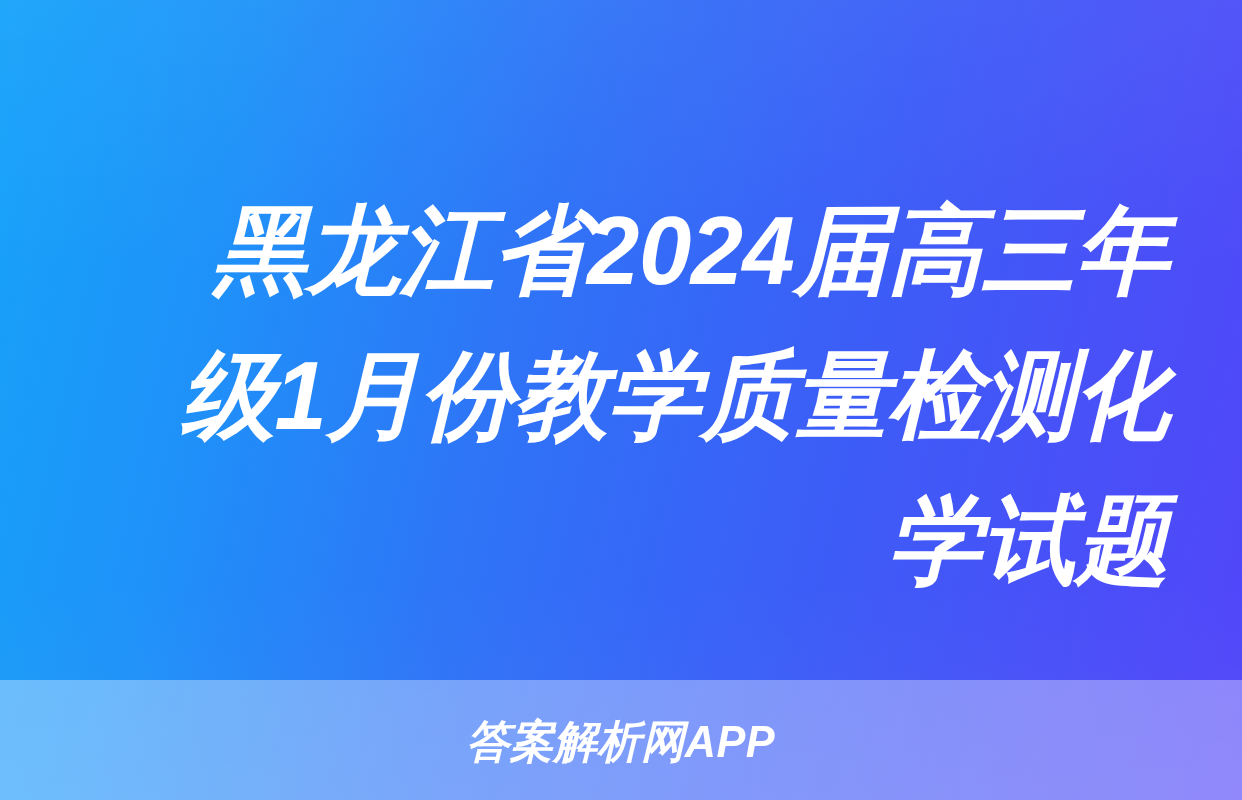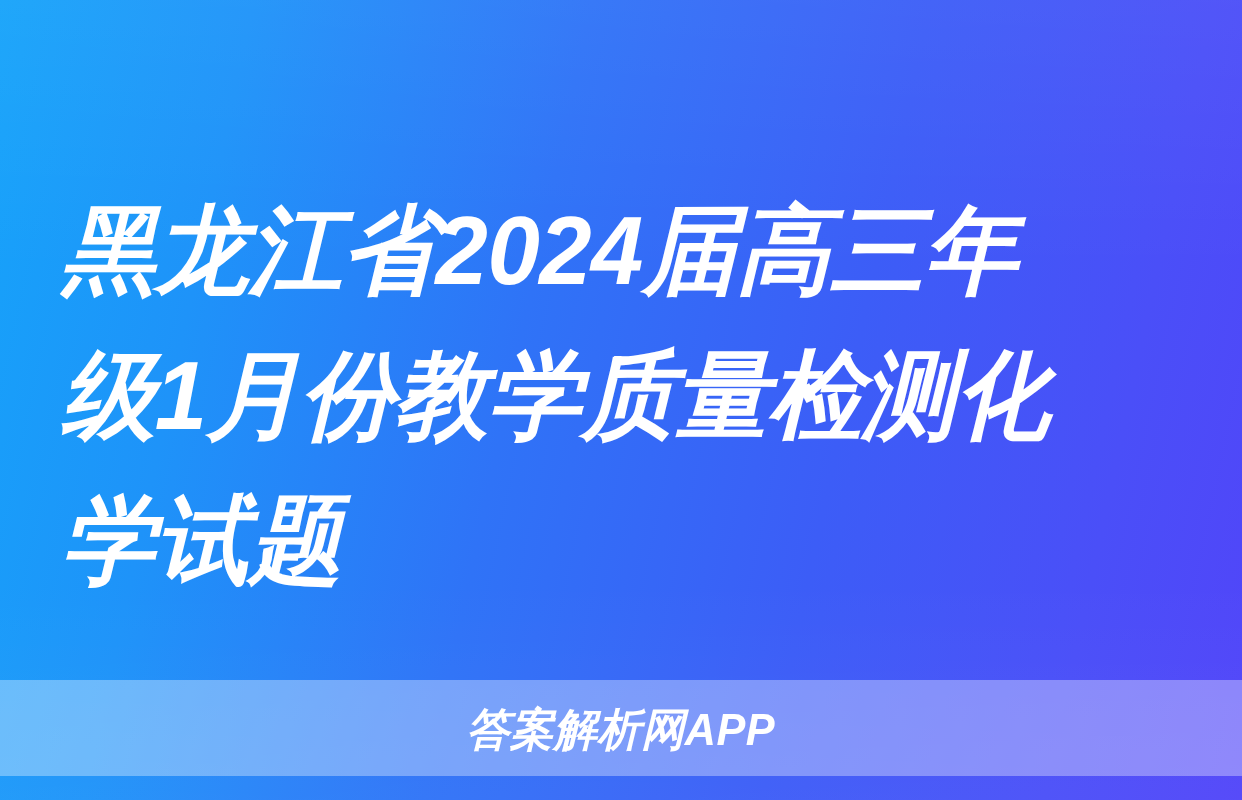--- a/index.html
+++ b/index.html
@@ -26,21 +26,21 @@
     background-image: linear-gradient(180deg, rgba(255,255,255,0.045) 0%, rgba(255,255,255,0.00) 34%, rgba(255,255,255,0.00) 72%, rgba(255,255,255,0.035) 100%);
     pointer-events: none;
   }
 
   
   #title-block {
     position: absolute;
     left: 0;
     right: 12px;
     top: 178px;
-    text-align: left;
+    text-align: right;
     padding: 0 44px;
     box-sizing: border-box;
   }
 
   .title-line {
     display: block;
     color: #ffffff;
     font-size: 97px;
     line-height: 145px;
     font-weight: 700;
@@ -52,21 +52,21 @@
     transform-origin: center center;
     text-rendering: geometricPrecision;
   }
 
   
   #watermark-band {
     position: absolute;
     left: 0;
     right: 0;
     top: 680px;
-    height: 96px;
+    height: 120px;
     background-color: rgba(255, 255, 255, 0.34);
     display: flex;
     align-items: center;
     justify-content: center;
   }
 
   #watermark-text {
     color: #ffffff;
     font-size: 45px;
     font-weight: 700;

